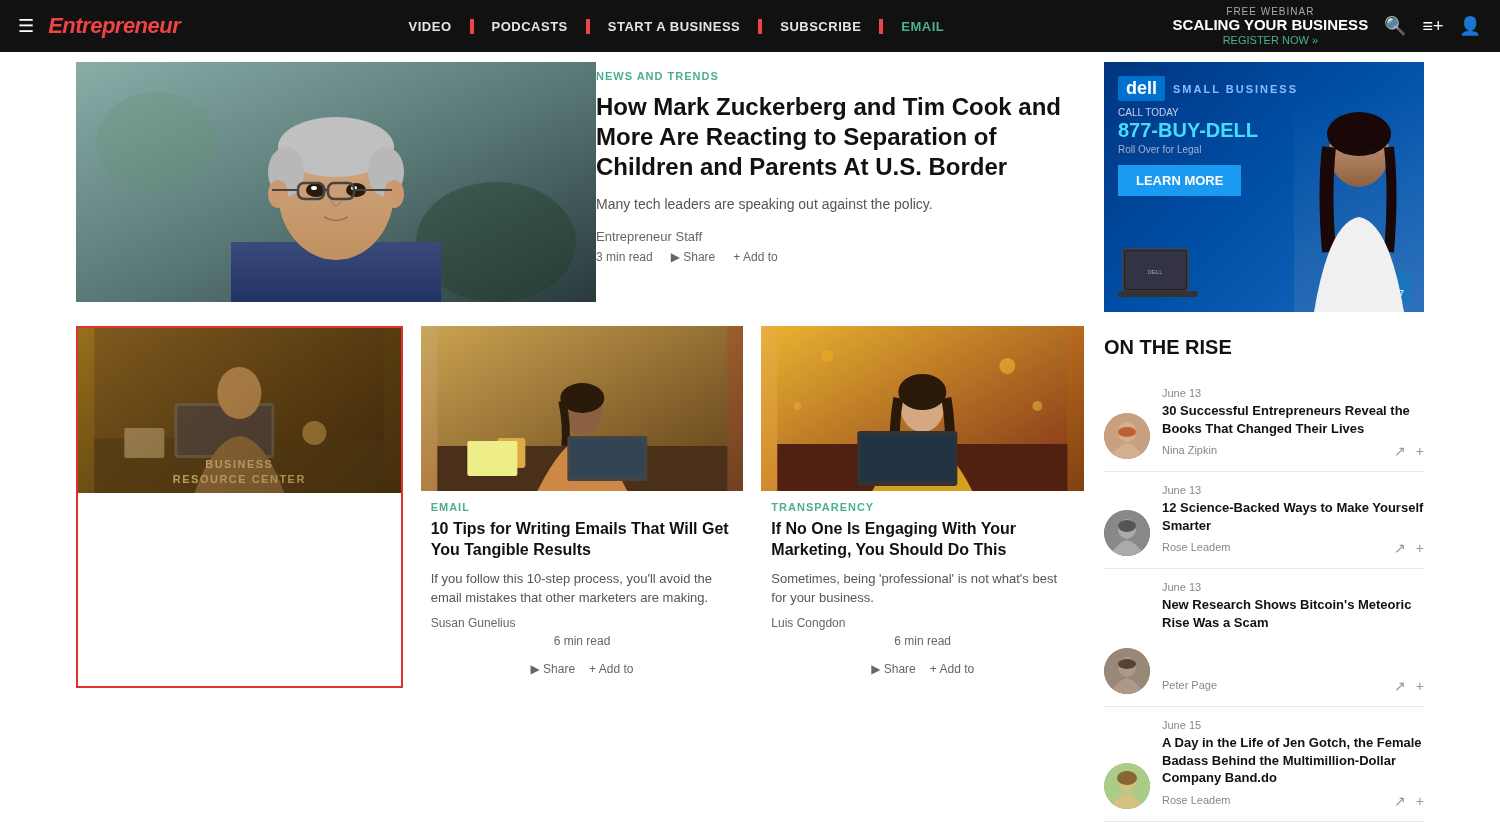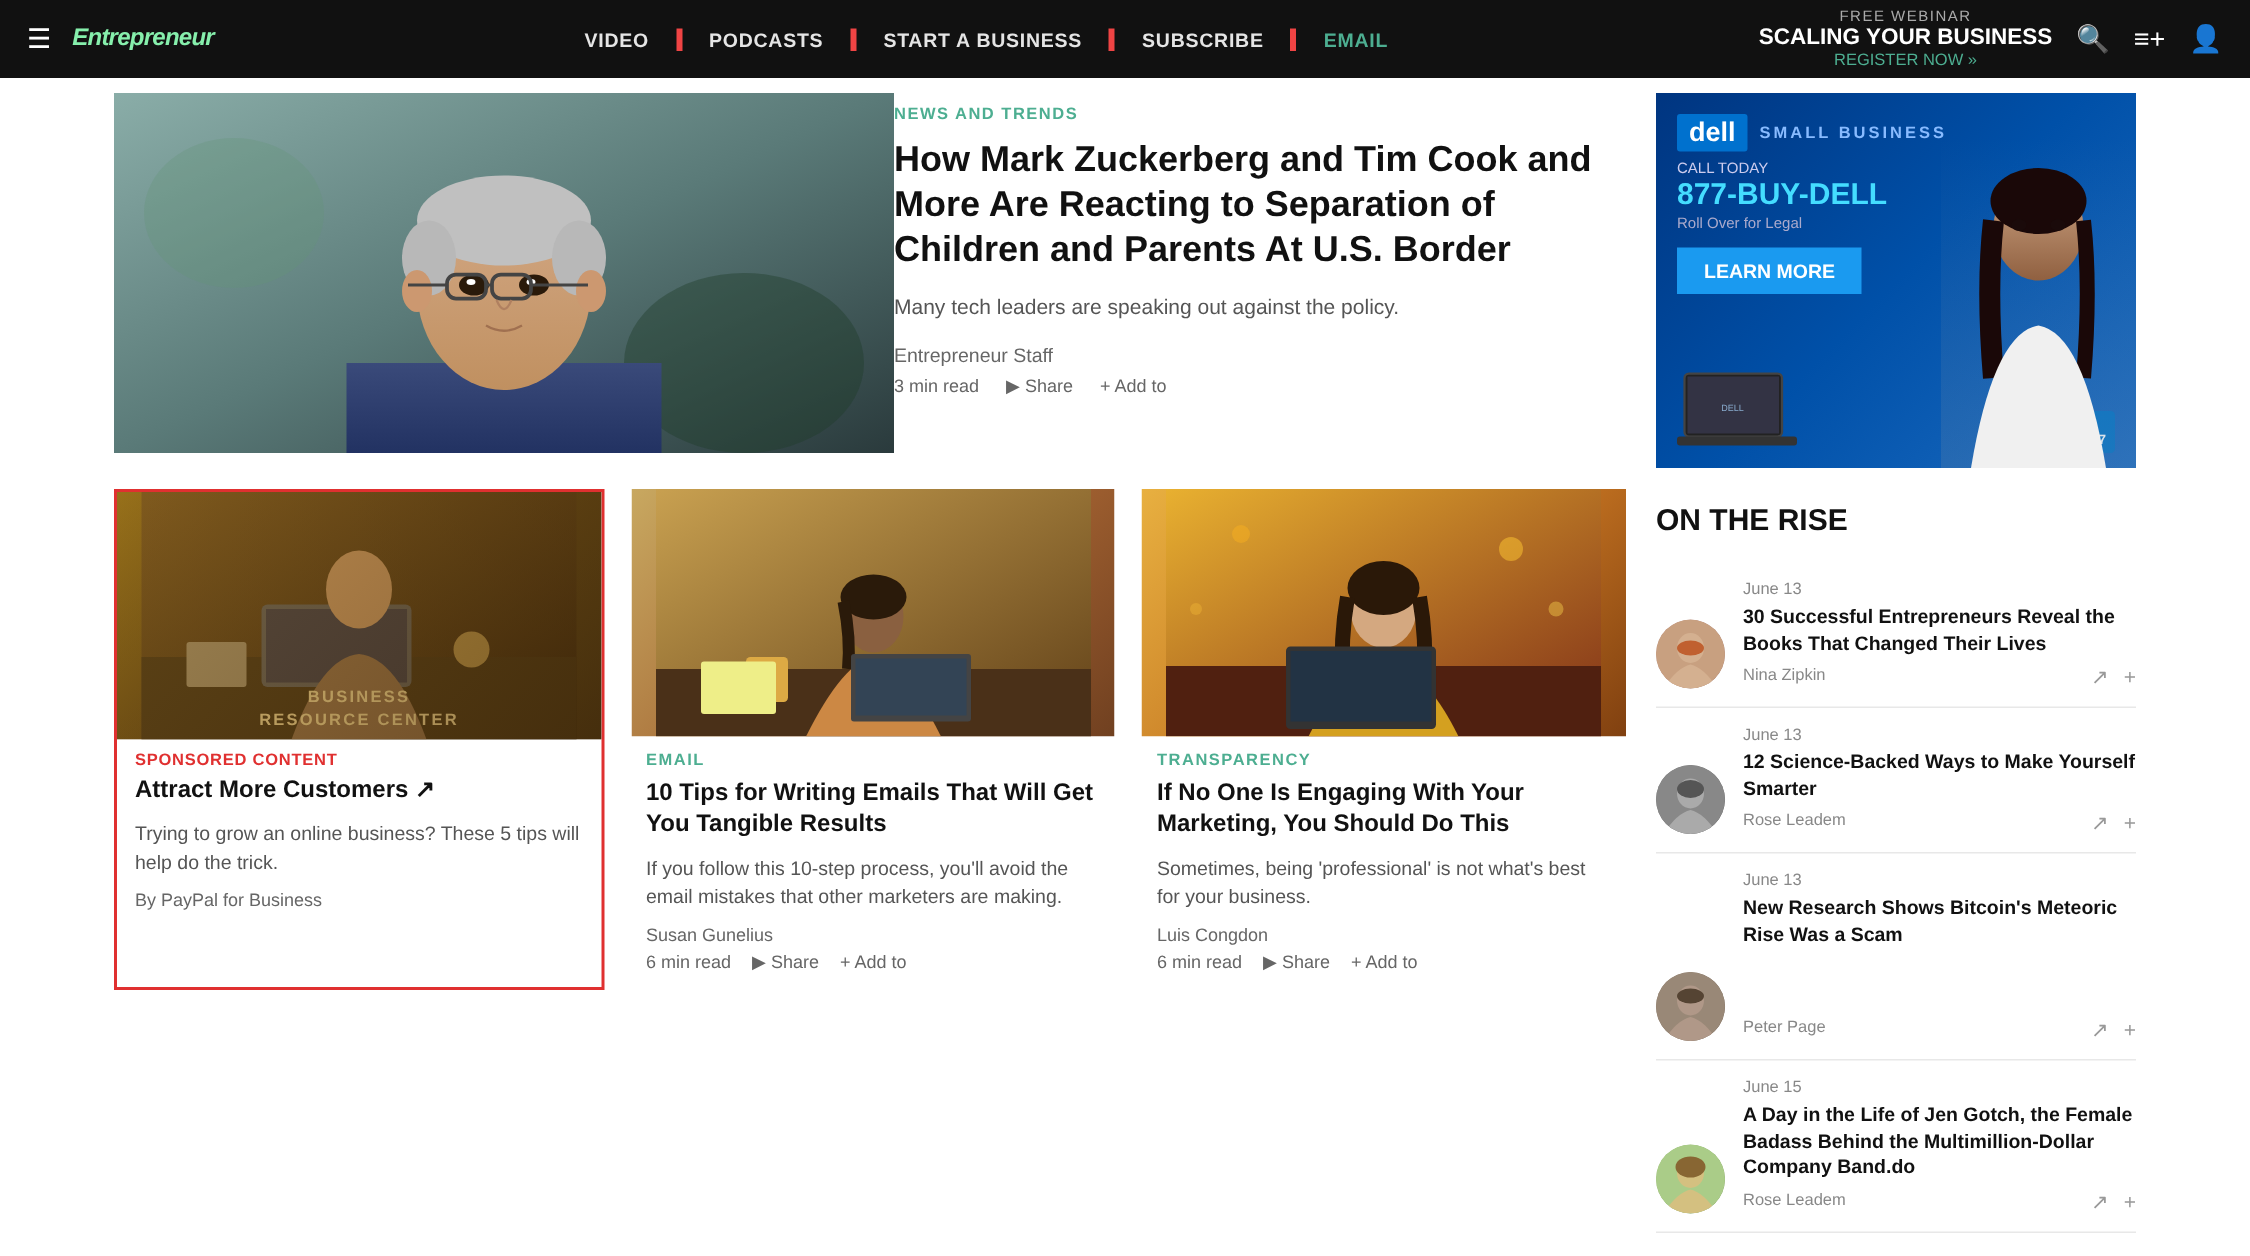--- a/index.html
+++ b/index.html
@@ -9,21 +9,21 @@
     nav {
       background: #111;
       display: flex;
       align-items: center;
       height: 52px;
       padding: 0 18px;
       position: relative;
     }
     .nav-left { display: flex; align-items: center; gap: 14px; }
     .nav-hamburger { color: #fff; font-size: 18px; cursor: pointer; }
-    .nav-logo { color: #86efac; font-size: 16px; font-weight: bold; font-style: italic; letter-spacing: -0.5px; }
+    .nav-logo { color: #ef4444; font-size: 22px; font-weight: bold; font-style: italic; letter-spacing: -0.5px; }
     .nav-center { display: flex; align-items: center; gap: 0; margin: 0 auto; }
     .nav-center a {
       color: #e5e5e5;
       text-decoration: none;
       font-size: 13px;
       font-weight: 600;
       letter-spacing: 0.5px;
       padding: 0 18px;
       border-right: 4px solid #ef4444;
     }
@@ -109,21 +109,21 @@
       background: linear-gradient(135deg, rgba(180,130,40,0.3) 0%, rgba(80,50,10,0.5) 100%);
     }
     .card-content { padding: 10px 10px 12px; }
     .card.sponsored .card-content { padding: 8px 12px 12px; }
     .card-category { font-size: 11px; font-weight: 700; color: #4dae91; letter-spacing: 1px; text-transform: uppercase; margin-bottom: 6px; }
     .card-category.email-cat { color: #4dae91; }
     .card-category.trans-cat { color: #4dae91; }
     .card-title { font-size: 16px; font-weight: 700; line-height: 1.3; color: #111; margin-bottom: 8px; }
     .card-summary { font-size: 13px; color: #555; line-height: 1.5; margin-bottom: 8px; }
     .card-author { font-size: 12px; color: #666; margin-bottom: 4px; }
-    .card-meta-row { display: flex; align-items: center; gap: 14px; font-size: 12px; color: #666; }
+    .card-meta-row { display: flex; align-items: center; gap: 14px; font-size: 12px; color: #666; flex-direction: column; }
     .card-readtime { }
     .card-actions { display: flex; gap: 14px; }
     .card-actions span { cursor: pointer; }
     .sponsored-label { font-size: 11px; font-weight: 700; color: #e03030; letter-spacing: 0.5px; text-transform: uppercase; margin-bottom: 4px; }
     .attr-label { font-size: 12px; color: #666; margin-top: 6px; }
 
     
     .sidebar-ad {
       width: 100%;
       height: 250px;
@@ -325,26 +325,20 @@
               <path d="M100 165 Q120 110 145 108 Q170 110 190 165 Z" fill="#886644"></path>
 
               <rect x="30" y="100" width="40" height="30" rx="2" fill="#998866"></rect>
               <circle cx="220" cy="105" r="12" fill="#aa8844"></circle>
 
               <text x="145" y="140" text-anchor="middle" fill="#e8d090" font-size="11" font-weight="bold" letter-spacing="1.5">BUSINESS</text>
               <text x="145" y="155" text-anchor="middle" fill="#e8d090" font-size="11" font-weight="bold" letter-spacing="1.5">RESOURCE CENTER</text>
             </svg>
           </div>
         </div>
-        <div class="card-content">
-          <div class="sponsored-label">SPONSORED CONTENT</div>
-          <div class="card-title">Attract More Customers ↗</div>
-          <div class="card-summary">Trying to grow an online business? These 5 tips will help do the trick.</div>
-          <div class="attr-label">By PayPal for Business</div>
-        </div>
       </div>
 
       <div class="card">
         <div class="card-image">
           <div class="card-img-bg person-email">
             <svg viewBox="0 0 290 165" xmlns="http://www.w3.org/2000/svg" width="100%" height="100%">
               <defs>
                 <linearGradient id="emailBg" x1="0%" y1="0%" x2="100%" y2="100%">
                   <stop offset="0%" style="stop-color:#c8a050"></stop>
                   <stop offset="100%" style="stop-color:#604018"></stop>

